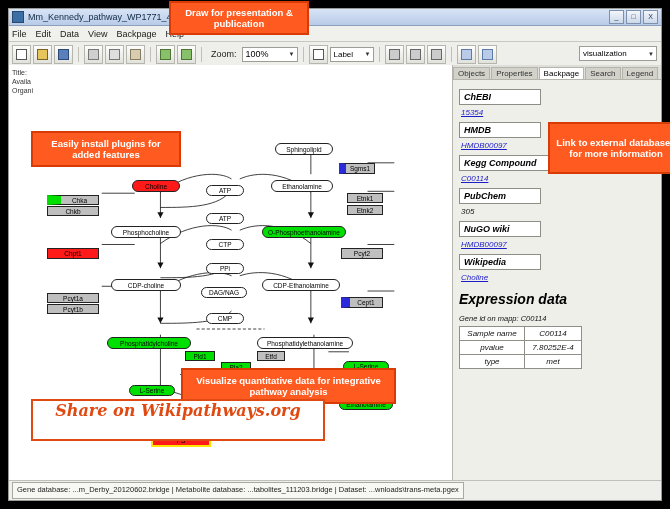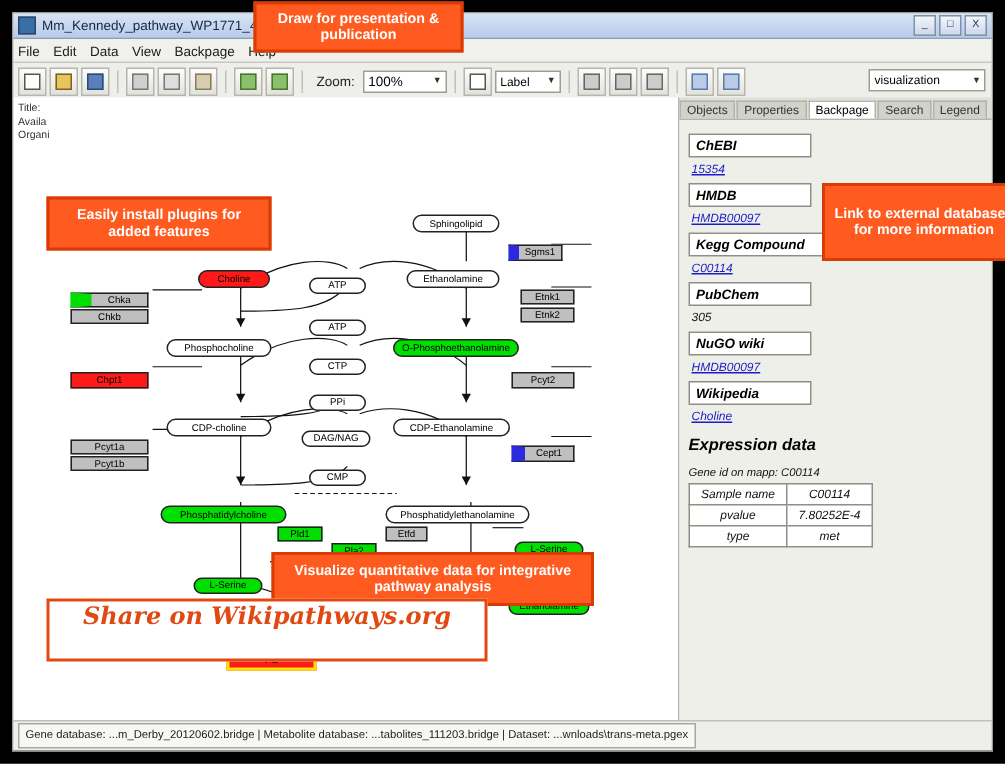--- a/index.html
+++ b/index.html
@@ -39,21 +39,21 @@
   .meta{position:absolute;left:3px;top:3px;font-size:7px;color:#333;line-height:9px;}
 
   
   .tabs{display:flex;height:14px;background:#dedfd9;border-bottom:1px solid #b4b4ad;align-items:flex-end;}
   .tab{font-size:8px;padding:1px 4px;border:1px solid #b4b4ad;border-bottom:none;background:#d2d2cb;color:#333;margin-right:1px;}
   .tab.active{background:#ffffff;color:#000;}
   .sidecontent{flex:1;background:#efefea;padding:4px 6px 0 6px;overflow:hidden;position:relative;font-style:italic;}
   .dbbox{border:1px solid #8e8e86;background:#fff;font-size:9px;font-weight:bold;padding:2px 4px;margin-top:5px;width:82px;box-sizing:border-box;}
   .dblink{font-size:8px;color:#1c1cc8;text-decoration:underline;margin:3px 0 0 2px;display:block;}
   .dbtext{font-size:8px;color:#111;margin:3px 0 0 2px;display:block;}
-  .exprhead{font-size:11px;font-weight:bold;margin-top:9px;color:#000;}
+  .exprhead{font-size:14px;font-weight:bold;margin-top:9px;color:#000;}
   .genemapp{font-size:7.5px;margin-top:7px;color:#111;}
   table.expr{border-collapse:collapse;margin-top:3px;font-size:8px;}
   table.expr td{border:1px solid #8f8f88;background:#fff;padding:1px 4px;height:11px;text-align:center;color:#111;}
   table.expr td.k{width:56px;}
   table.expr td.v{width:48px;}
 
   
   .status{position:absolute;left:0;right:0;bottom:0;height:19px;background:#eeeeea;border-top:1px solid #c0c0ba;display:flex;align-items:center;padding-left:3px;}
   .statusbox{border:1px solid #a9a9a2;background:#f7f7f3;font-size:7.5px;color:#222;padding:1px 4px;height:13px;line-height:12px;white-space:nowrap;overflow:hidden;}
 

